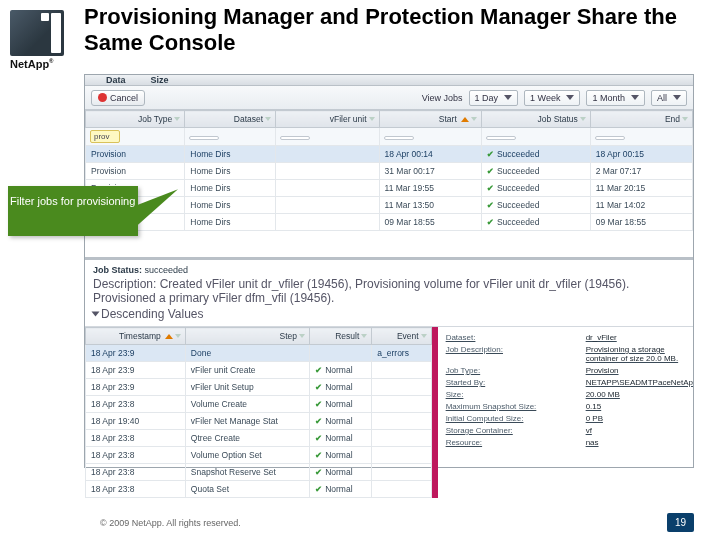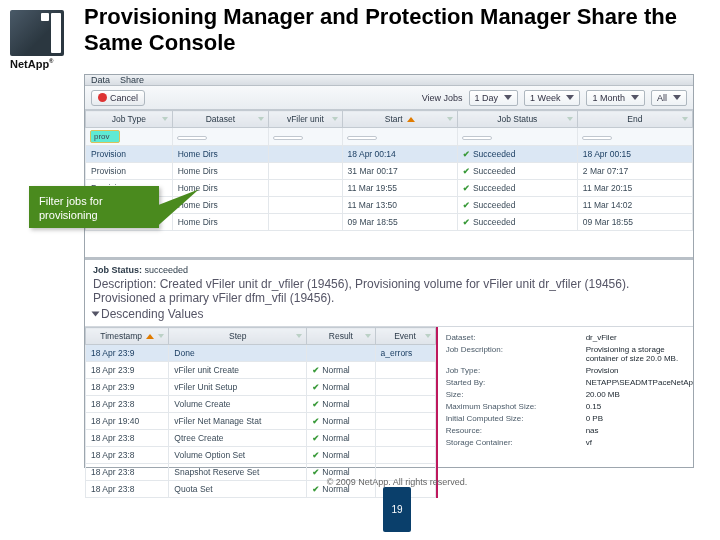--- a/index.html
+++ b/index.html
@@ -11,81 +11,81 @@
   .logo-box::before { content:""; position:absolute; right:3px; top:3px; width:10px; height:40px; background:#fff; border-radius:1px; }
   .logo-box::after { content:""; position:absolute; right:15px; top:3px; width:8px; height:8px; background:#fff; border-radius:1px; }
   .logo-text { font-size:11px; font-weight:bold; color:#111; margin-top:2px; }
   .logo-text sup { font-size:6px; }
 
   .title { position:absolute; left:84px; top:4px; right:18px; font-size:22px; font-weight:bold; line-height:1.2; color:#000; }
 
   
   .console { position:absolute; left:84px; top:74px; right:26px; height:394px; border:1px solid #9da6ae; background:#fff; display:flex; flex-direction:column; }
   .console-top { background:linear-gradient(#eef1f4,#d8dde3); border-bottom:1px solid #b9c0c7; height:22px; display:flex; align-items:center; padding:0 6px; gap:10px; font-size:9px; color:#3b4a58; }
-  .tab-label { font-weight:normal; color:#2b3a48; }
+  .tab-label { font-weight:bold; color:#2b3a48;margin-left:15px; }
 
   .toolbar { background:linear-gradient(#f7f9fb,#e9edf1); border-bottom:1px solid #c3cad1; height:24px; display:flex; align-items:center; padding:8px 6px; gap:6px; font-size:9px; color:#334; }
   .btn { display:inline-flex; align-items:center; gap:3px; padding:2px 6px; border:1px solid #aeb7bf; border-radius:3px; background:linear-gradient(#fff,#e7ebef); cursor:pointer; }
   .btn .ico { width:9px; height:9px; display:inline-block; }
   .ico-cancel { background:#d33; border-radius:50%; position:relative; }
   .spacer { flex:1; }
   .drop { display:inline-flex; align-items:center; gap:3px; padding:2px 5px; border:1px solid #aeb7bf; border-radius:2px; background:linear-gradient(#fff,#eef2f5); cursor:pointer; }
   .drop::after { content:""; border-left:4px solid transparent; border-right:4px solid transparent; border-top:5px solid #556; margin-left:3px; }
 
   
   .upper { flex:0 0 150px; overflow:auto; border-bottom:3px solid #b9c0c7; }
   table { border-collapse:collapse; width:100%; font-size:8.5px; }
-  thead th { background:linear-gradient(#eef1f5,#dfe4ea); border:1px solid #c3cad1; padding:3px 0; text-align:center; color:#2b3a48; font-weight:normal; position:relative; }
+  thead th { background:linear-gradient(#eef1f5,#dfe4ea); border:1px solid #c3cad1; padding:3px 12px; text-align:right; color:#2b3a48; font-weight:normal; position:relative; }
   thead th::after { content:""; position:absolute; right:4px; top:50%; transform:translateY(-50%); border-left:3px solid transparent; border-right:3px solid transparent; border-top:4px solid #7a8; opacity:.4; }
   tbody td { border:1px solid #e3e7eb; padding:3px 5px; color:#3a4a58; white-space:nowrap; }
   .filter-row td { background:#f5f8fb; padding:2px 4px; }
   .filter-input { display:inline-block; border:1px solid #c0c7cf; background:#fff; border-radius:2px; padding:1px 3px; min-width:30px; font-size:8px; color:#445; }
-  .filter-input.active { background:#5eead4; border-color:#d9c25a; }
+  .filter-input.active { background:#fef9c3; border-color:#d9c25a; }
   .sel-row td { background:#dbe7f4; color:#163a5f; }
   .check { color:#3a9a3a; font-weight:bold; margin-right:3px; }
 
   
   .lower { flex:1; display:flex; flex-direction:column; }
   .detail-head { padding:5px 8px 3px; font-size:9px; color:#2b3a48; border-bottom:1px solid #d3d8de; }
   .detail-head .line { margin-bottom:2px; }
   .small { font-size:12px; color:#556; }
   .lower-body { flex:1; display:flex; overflow:hidden; }
-  .lower-left { flex:0 0 58%; overflow:auto; border-right:2px solid #be185d; }
+  .lower-left { flex:0 0 58%; overflow:auto; border-right:6px solid #be185d; }
   .lower-right { flex:1; padding:6px 8px; font-size:8px; color:#3a4a58; }
-  .kv { display:flex; margin-bottom:3px; }
+  .kv { display:flex; margin-bottom:3px;text-decoration:underline; }
   .kv .k { flex:0 0 140px; color:#4a5a68; }
   .kv .v { color:#202a33; }
 
   
-  .callout { position:absolute; left:29px; top:186px; width:130px; height:42px; background:#4a8a1e; color:#fff; font-size:11px; padding:8px 10px; line-height:1.3; box-shadow:2px 2px 4px rgba(0,0,0,.25); }
+  .callout { position:absolute; left:8px; top:186px; width:130px; height:50px; background:#4a8a1e; color:#fff; font-size:11px; padding:8px 2px; line-height:1.3; box-shadow:2px 2px 4px rgba(0,0,0,.25); }
   .callout::after { content:""; position:absolute; left:100%; top:8px; border-left:40px solid #4a8a1e; border-top:6px solid transparent; border-bottom:14px solid transparent; transform:skewY(-28deg); }
 
   
-  .footer { position:absolute; left:0; right:0; bottom:8px; display:flex; align-items:center; padding:0 26px 0 100px; font-size:9px; color:#666;flex-direction:column; }
+  .footer { position:absolute; left:0; right:0; bottom:8px; display:flex; align-items:center; padding:0 26px 0 100px; font-size:9px; color:#666; }
   .footer .fspace { flex:1; }
-  .pagenum { background:#0a3f6b; color:#fff; padding:17px 8px; border-radius:2px; font-size:10px; }
+  .pagenum { background:#0a3f6b; color:#fff; padding:4px 8px; border-radius:2px; font-size:10px; }
 
   .chev { display:inline-block; width:0; height:0; border-top:4px solid transparent; border-bottom:4px solid transparent; border-left:5px solid #556; margin-right:3px; transform:rotate(90deg); }
   .tri-up { display:inline-block; width:0; height:0; border-left:4px solid transparent; border-right:4px solid transparent; border-bottom:5px solid #e07b00; margin-left:4px; vertical-align:middle; }
 
 </style>
 </head>
 <body>
 
 <div class="logo">
   <div class="logo-box"></div>
   <div class="logo-text"><span>NetApp</span><sup>®</sup></div>
 </div>
 
 <div class="title">Provisioning Manager and Protection Manager Share the Same Console</div>
 
 <div class="console">
   <div class="console-top">
     <span class="tab-label">Data</span>
-    <span class="tab-label">Share</span>
+    <span class="tab-label">Size</span>
   </div>
 
   <div class="toolbar">
     <span class="btn">
         <span class="ico ico-cancel"></span>
         <span>Cancel</span>
       </span>
     <span class="spacer"></span>
     <span>View Jobs</span>
     <span class="drop">1 Day</span>
@@ -257,26 +257,26 @@
           </div>
           <div class="kv">
             <div class="k">Maximum Snapshot Size:</div>
             <div class="v">0.15</div>
           </div>
           <div class="kv">
             <div class="k">Initial Computed Size:</div>
             <div class="v">0 PB</div>
           </div>
           <div class="kv">
+            <div class="k">Storage Container:</div>
+            <div class="v">vf</div>
+          </div>
+          <div class="kv">
             <div class="k">Resource:</div>
             <div class="v">nas</div>
-          </div>
-          <div class="kv">
-            <div class="k">Storage Container:</div>
-            <div class="v">vf</div>
           </div>
         </div>
     </div>
   </div>
 
 </div>
 
 <div class="callout">Filter jobs for provisioning</div>
 
 <div class="footer">

